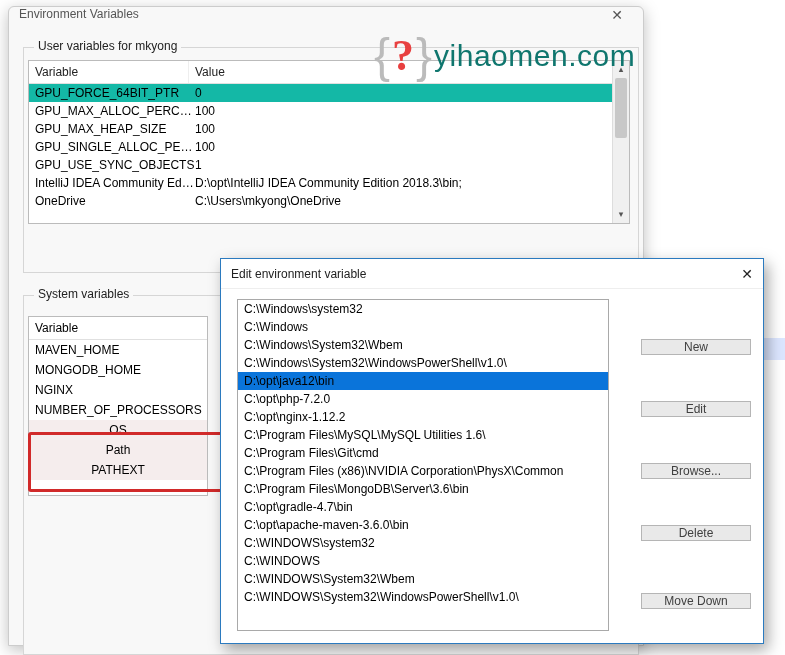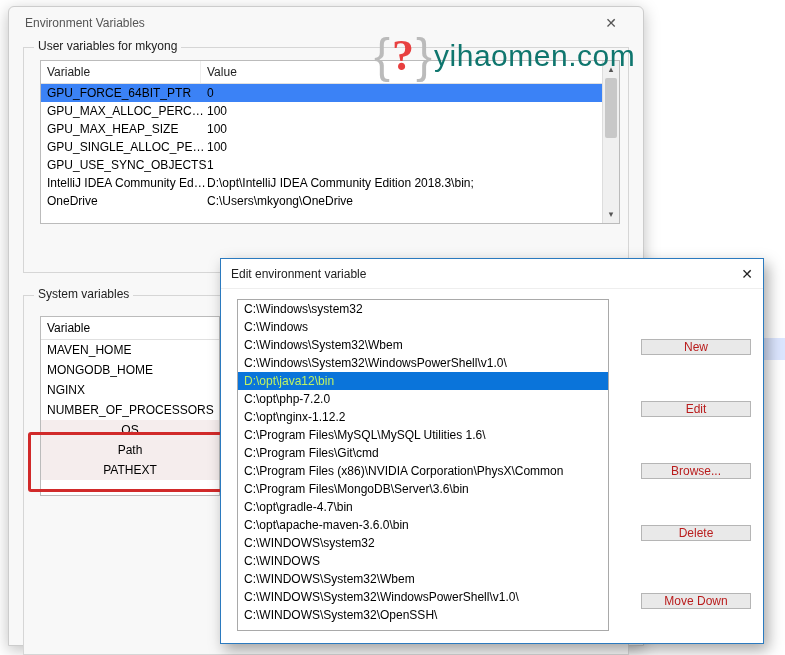--- a/index.html
+++ b/index.html
@@ -6,38 +6,38 @@
   body { margin:0; padding:0; width:785px; height:655px; background:#fff; position:relative; overflow:hidden; }
 
   
   .watermark { position:absolute; top:28px; left:380px; display:flex; align-items:center; gap:8px; z-index:5; pointer-events:none; }
   .watermark .q { font-size:44px; font-weight:700; color:#e84040; font-family: Georgia, serif; }
   .watermark .braces { font-size:48px; color:#bbb; margin:0 -6px; }
   .watermark .txt { font-size:30px; color:#0f766e; letter-spacing:0.5px; }
 
   
   .win1 { position:absolute; left:8px; top:6px; width:636px; height:640px; background:#f8f8f8; border:1px solid #ccc; border-radius:6px 6px 0 0; box-shadow:0 4px 16px rgba(0,0,0,0.25); }
-  .win1-titlebar { height:32px; display:flex; align-items:center; padding:0 16px; color:#555; font-size:12px; }
+  .win1-titlebar { height:32px; display:flex; padding:0 10px; color:#555; font-size:12px; }
   .win1-titlebar .spacer { flex:1; }
   .close-x { width:32px; text-align:center; color:#555; font-size:14px; }
 
-  .group { margin:8px 14px 4px 14px; border:1px solid #d6d6d6; background:#f8f8f8; position:relative; padding:12px 8px 8px 16px; }
+  .group { margin:8px 4px 4px 14px; border:1px solid #d6d6d6; background:#f8f8f8; position:relative; padding:12px 8px 8px 4px; }
   .group-label { position:absolute; top:-9px; left:10px; background:#f8f8f8; padding:0 4px; font-size:12px; color:#222; }
 
   .user-vars { height:226px; }
   .sys-vars  { height:360px; margin-top:22px;}
 
   .table-wrap { border:1px solid #bbb; background:#fff; height:164px; position:relative; }
   .thead { display:flex; background:#fff; border-bottom:1px solid #e0e0e0; }
   .thead .th { padding:4px 6px; font-size:12px; color:#222; border-right:1px solid #eee; }
   .th.var { width:160px; }
   .th.val { flex:1; }
   .tbody { overflow:hidden; }
   .row { display:flex; font-size:12px; padding:2px 6px; }
-  .row.sel { background:#3b82f6; }
+  .row.sel { background:#14b8a6; }
   .row .c1 { width:160px; white-space:nowrap; overflow:hidden; text-overflow:ellipsis; }
   .row .c2 { flex:1; white-space:nowrap; overflow:hidden; text-overflow:ellipsis; }
   .scroll { position:absolute; right:0; top:0; bottom:0; width:17px; background:#f0f0f0; border-left:1px solid #ddd; }
   .scroll .up, .scroll .dn { height:17px; text-align:center; font-size:9px; line-height:17px; color:#555; }
   .scroll .thumb { position:absolute; top:17px; left:2px; right:2px; height:60px; background:#c8c8c8; border-radius:2px; }
 
   .sys-table-wrap { border:1px solid #bbb; background:#fff; height:180px; width:180px; margin-top:8px;}
   .sys-thead { padding:4px 6px; font-size:12px; border-bottom:1px solid #e0e0e0;}
   .sys-row { padding:3px 6px; font-size:12px; white-space:nowrap; overflow:hidden; }
   .sys-row.hilite { background:#f5eded;text-align:center; }
@@ -45,24 +45,24 @@
 
   
   .win2 { position:absolute; left:220px; top:258px; width:544px; height:386px; background:#fff; border:1px solid #2b7abf; box-shadow:4px 6px 14px rgba(0,0,0,0.35); border-radius:0; z-index:10; overflow:hidden;}
   .win2-titlebar { height:30px; background:#fff; display:flex; align-items:center; padding:0 10px; border-bottom:1px solid #eee; font-size:12px; color:#222; }
   .win2-titlebar .spacer { flex:1; }
   .win2-titlebar .x { width:28px; text-align:right; font-size:14px;}
 
   .win2-body { display:flex; padding:10px 12px 12px 16px; gap:32px; height:calc(100% - 30px); }
   .listbox { flex:1; border:1px solid #a9a9a9; background:#fff; overflow:hidden; }
   .lrow { font-size:12px; padding:2px 6px; white-space:nowrap; overflow:hidden; text-overflow:ellipsis; }
-  .lrow.sel { background:#0a74da; color:#bef264; }
+  .lrow.sel { background:#0a74da; color:#000000; }
   .btncol { width:110px; display:flex; flex-direction:column; gap:6px; }
   .btncol .gap { height:22px; }
-  .wbtn { height:26px; background:#e9e9e9; border:1px solid #b5b5b5; font-size:12px; display:flex; align-items:center; justify-content:center; color:#b91c1c;margin-top:40px; }
+  .wbtn { height:26px; background:#e9e9e9; border:1px solid #b5b5b5; font-size:12px; display:flex; align-items:center; justify-content:center; color:#404040;margin-top:40px; }
 
   
   .bluetab { position:absolute; right:0; top:338px; width:38px; height:22px; background:#dce6ff; z-index:2;}
 </style>
 </head>
 <body>
 
 <div class="bluetab"></div>
 
 <div class="win1">
@@ -160,21 +160,20 @@
         <div class="lrow">C:\Program Files\MySQL\MySQL Utilities 1.6\</div>
         <div class="lrow">C:\Program Files\Git\cmd</div>
         <div class="lrow">C:\Program Files (x86)\NVIDIA Corporation\PhysX\Common</div>
         <div class="lrow">C:\Program Files\MongoDB\Server\3.6\bin</div>
         <div class="lrow">C:\opt\gradle-4.7\bin</div>
         <div class="lrow">C:\opt\apache-maven-3.6.0\bin</div>
         <div class="lrow">C:\WINDOWS\system32</div>
         <div class="lrow">C:\WINDOWS</div>
         <div class="lrow">C:\WINDOWS\System32\Wbem</div>
         <div class="lrow">C:\WINDOWS\System32\WindowsPowerShell\v1.0\</div>
-        <div class="lrow">C:\WINDOWS\System32\OpenSSH\</div>
       </div>
     <div class="btncol">
       <div class="wbtn">New</div>
       <div class="wbtn">Edit</div>
       <div class="wbtn">Browse...</div>
       <div class="wbtn">Delete</div>
       <div class="gap"></div>
       <div class="wbtn">Move Down</div>
       <div class="wbtn">Move Up</div>
       <div class="gap"></div>

